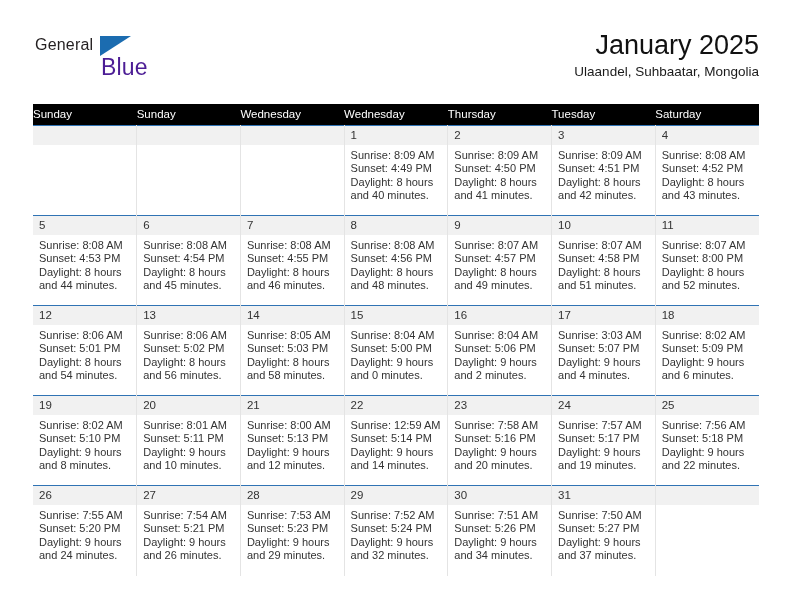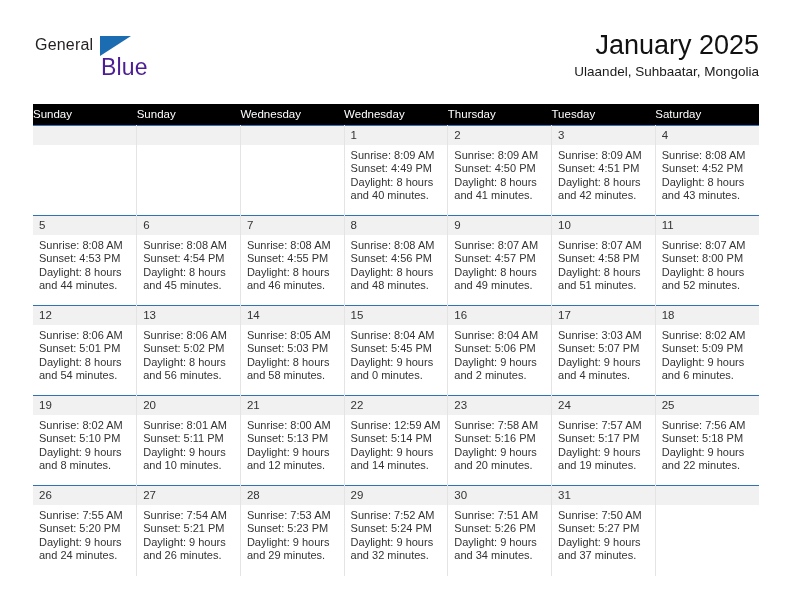--- a/index.html
+++ b/index.html
@@ -306,21 +306,21 @@
               <div>Sunrise: 8:05 AM</div>
               <div>Sunset: 5:03 PM</div>
               <div>Daylight: 8 hours</div>
               <div>and 58 minutes.</div>
             </div>
           </td>
           <td class="">
             <span class="daynum">15</span>
             <div class="info">
               <div>Sunrise: 8:04 AM</div>
-              <div>Sunset: 5:45 PM</div>
+              <div>Sunset: 5:00 PM</div>
               <div>Daylight: 9 hours</div>
               <div>and 0 minutes.</div>
             </div>
           </td>
           <td class="">
             <span class="daynum">16</span>
             <div class="info">
               <div>Sunrise: 8:04 AM</div>
               <div>Sunset: 5:06 PM</div>
               <div>Daylight: 9 hours</div>

